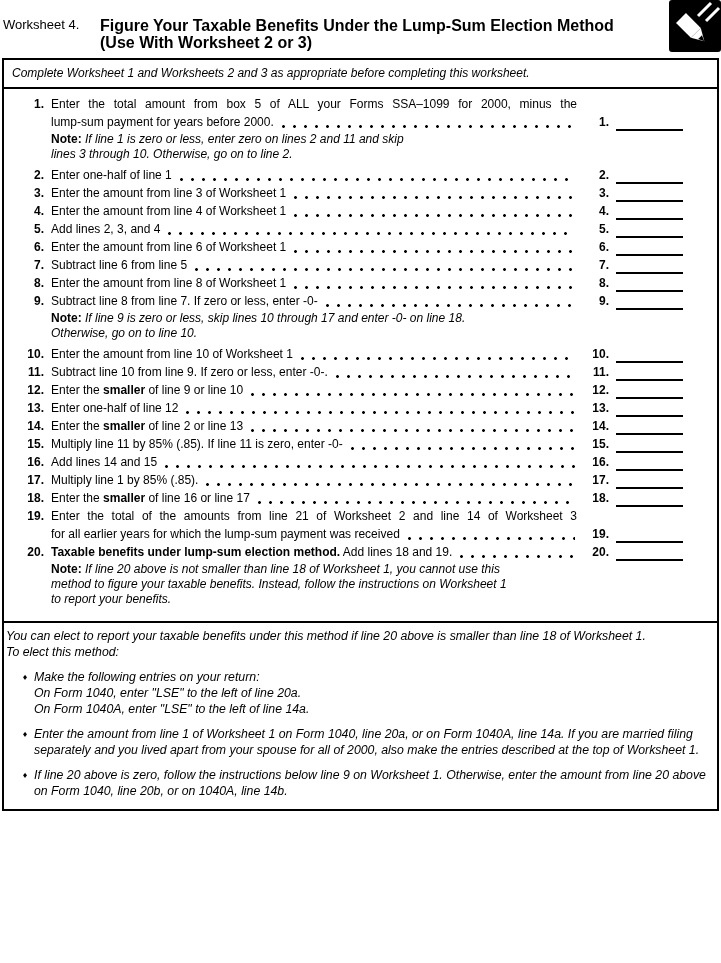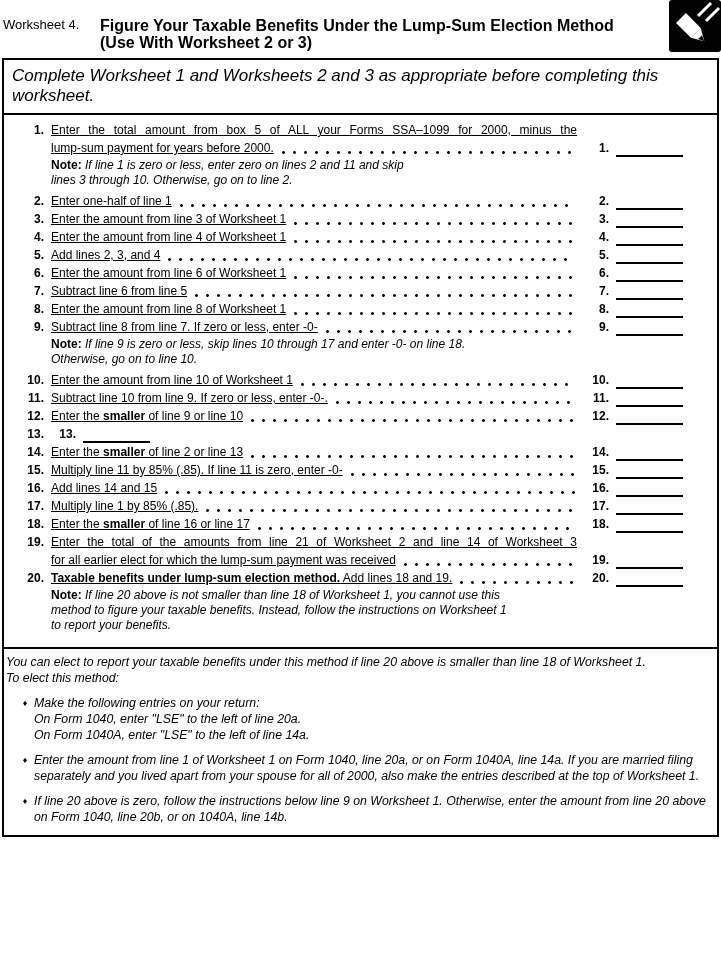--- a/index.html
+++ b/index.html
@@ -13,27 +13,27 @@
 
   
   .hdr { position: relative; height: 58px; }
   .ws-label { position: absolute; left: 3px; top: 17px; font-size: 13px; }
   .ws-title { position: absolute; left: 100px; top: 17px; font-weight: bold; font-size: 16px; line-height: 17px; width: 540px; }
   .pencil-box { position: absolute; right: 0; top: 0; width: 52px; height: 52px; }
 
   
   .outer-box { position: absolute; left: 2px; top: 58px; width: 713px; border: 2px solid #000; background: #fff; }
 
-  .intro-sec { border-bottom: 2px solid #000; padding: 6px 8px 7px 8px; font-size: 17px; font-style: italic; }
+  .intro-sec { border-bottom: 2px solid #000; padding: 6px 8px 7px 8px; font-size: 12px; font-style: italic; }
 
   
   .ws-sec { border-bottom: 2px solid #000; padding: 6px 34px 10px 4px; font-size: 12px; }
   .ws-row { display: flex; align-items: flex-end; }
   .lnum { flex: none; width: 36px; text-align: right; font-weight: bold; align-self: flex-start; line-height: 18px; }
-  .ltext { flex: 1; margin-left: 7px; min-width: 0; text-decoration: underline; }
+  .ltext { flex: 1; margin-left: 7px; min-width: 0; }
   .tline { line-height: 18px; }
   .tline.just { text-align: justify; text-align-last: justify; }
   .tline.fill { display: flex; align-items: flex-end; }
   .ltxt { white-space: nowrap; }
   .leader {
     flex: 1; height: 14px; margin: 0 2px 0 8px; min-width: 12px;
     background-image: radial-gradient(circle at 1.5px 1.5px, #000 1.25px, rgba(0,0,0,0) 1.55px);
     background-size: 11px 3px; background-repeat: repeat-x;
     background-position: left calc(100% - 3px);
   }
@@ -218,20 +218,26 @@
             <div class="tline fill">
               <span class="ltxt">Enter the <b>smaller</b> of line 9 or line 10</span>
               <span class="leader"></span>
             </div>
           </div>
           <div class="rnum">12.</div>
           <div class="blank"></div>
         </div>
         <div class="ws-row">
           <div class="lnum">13.</div>
+          <div class="ltext">
+            <div class="tline fill">
+              <span class="ltxt">Enter one-half of line 12</span>
+              <span class="leader"></span>
+            </div>
+          </div>
           <div class="rnum">13.</div>
           <div class="blank"></div>
         </div>
         <div class="ws-row">
           <div class="lnum">14.</div>
           <div class="ltext">
             <div class="tline fill">
               <span class="ltxt">Enter the <b>smaller</b> of line 2 or line 13</span>
               <span class="leader"></span>
             </div>
@@ -281,21 +287,21 @@
             </div>
           </div>
           <div class="rnum">18.</div>
           <div class="blank"></div>
         </div>
         <div class="ws-row">
           <div class="lnum">19.</div>
           <div class="ltext">
             <div class="tline just">Enter the total of the amounts from line 21 of Worksheet 2 and line 14 of Worksheet 3</div>
             <div class="tline fill">
-              <span class="ltxt">for all earlier elect for which the lump-sum payment was received</span>
+              <span class="ltxt">for all earlier years for which the lump-sum payment was received</span>
               <span class="leader"></span>
             </div>
           </div>
           <div class="rnum">19.</div>
           <div class="blank"></div>
         </div>
         <div class="ws-row">
           <div class="lnum">20.</div>
           <div class="ltext">
             <div class="tline fill">

